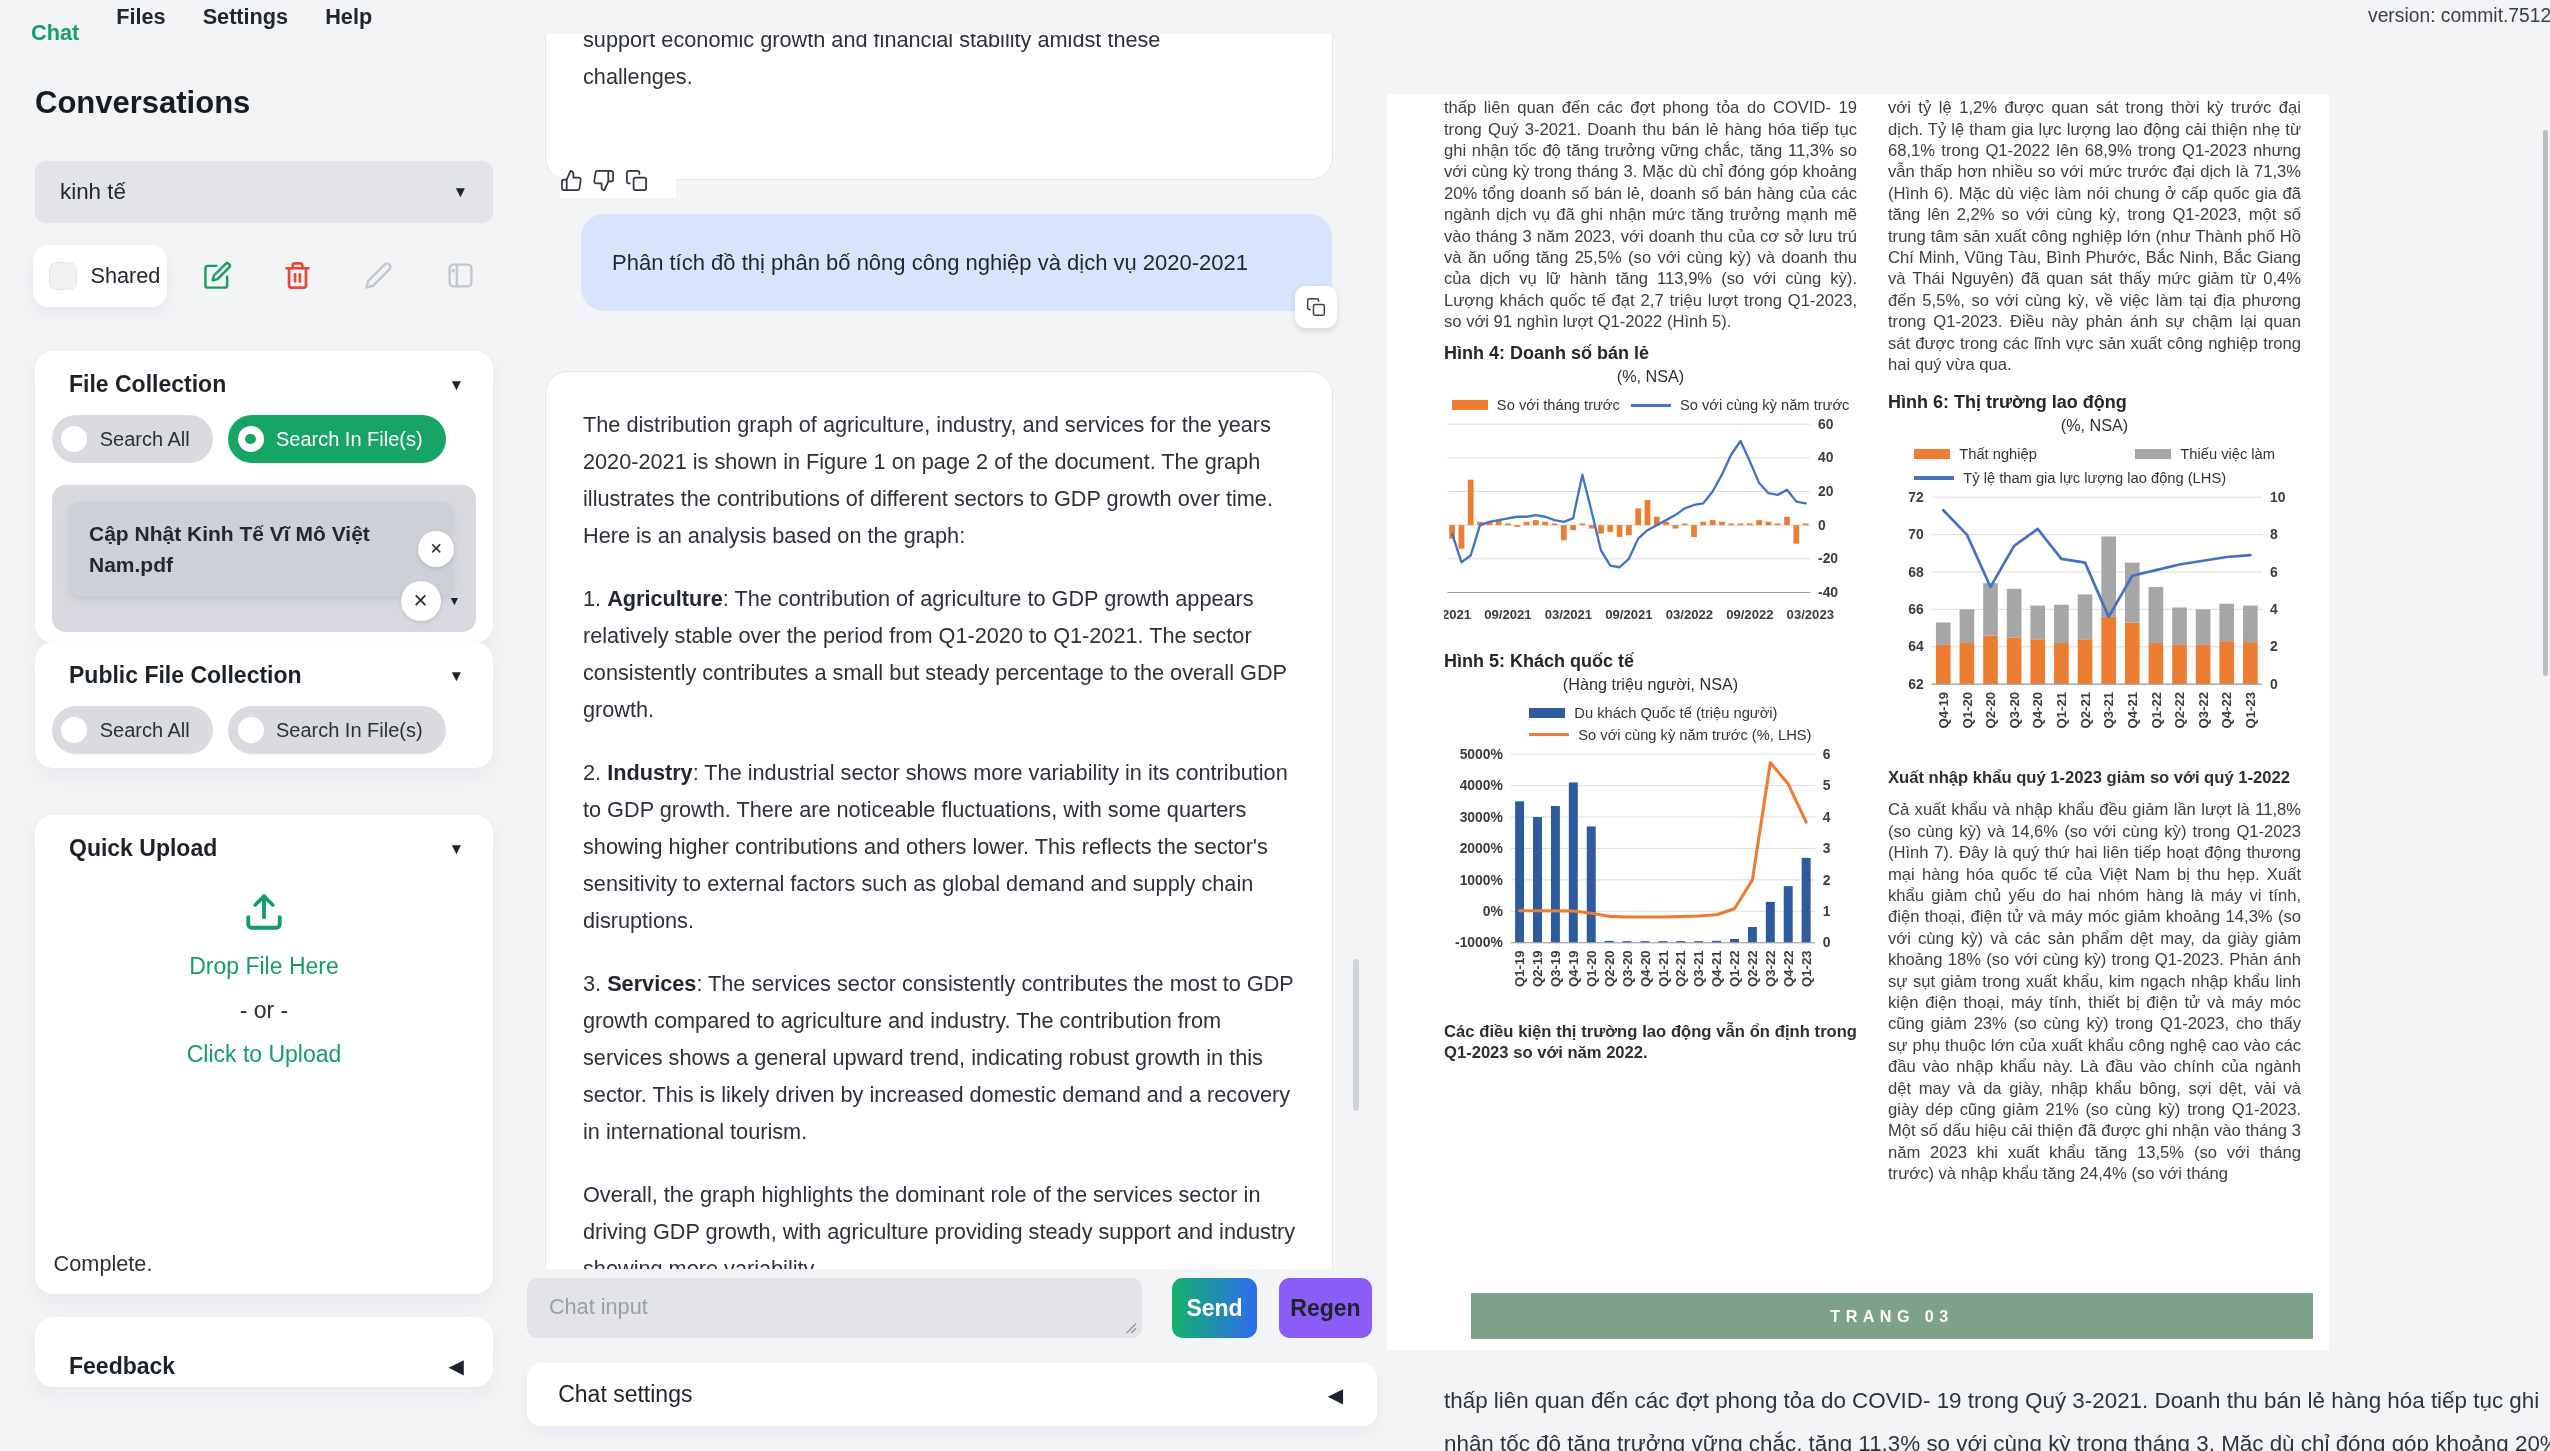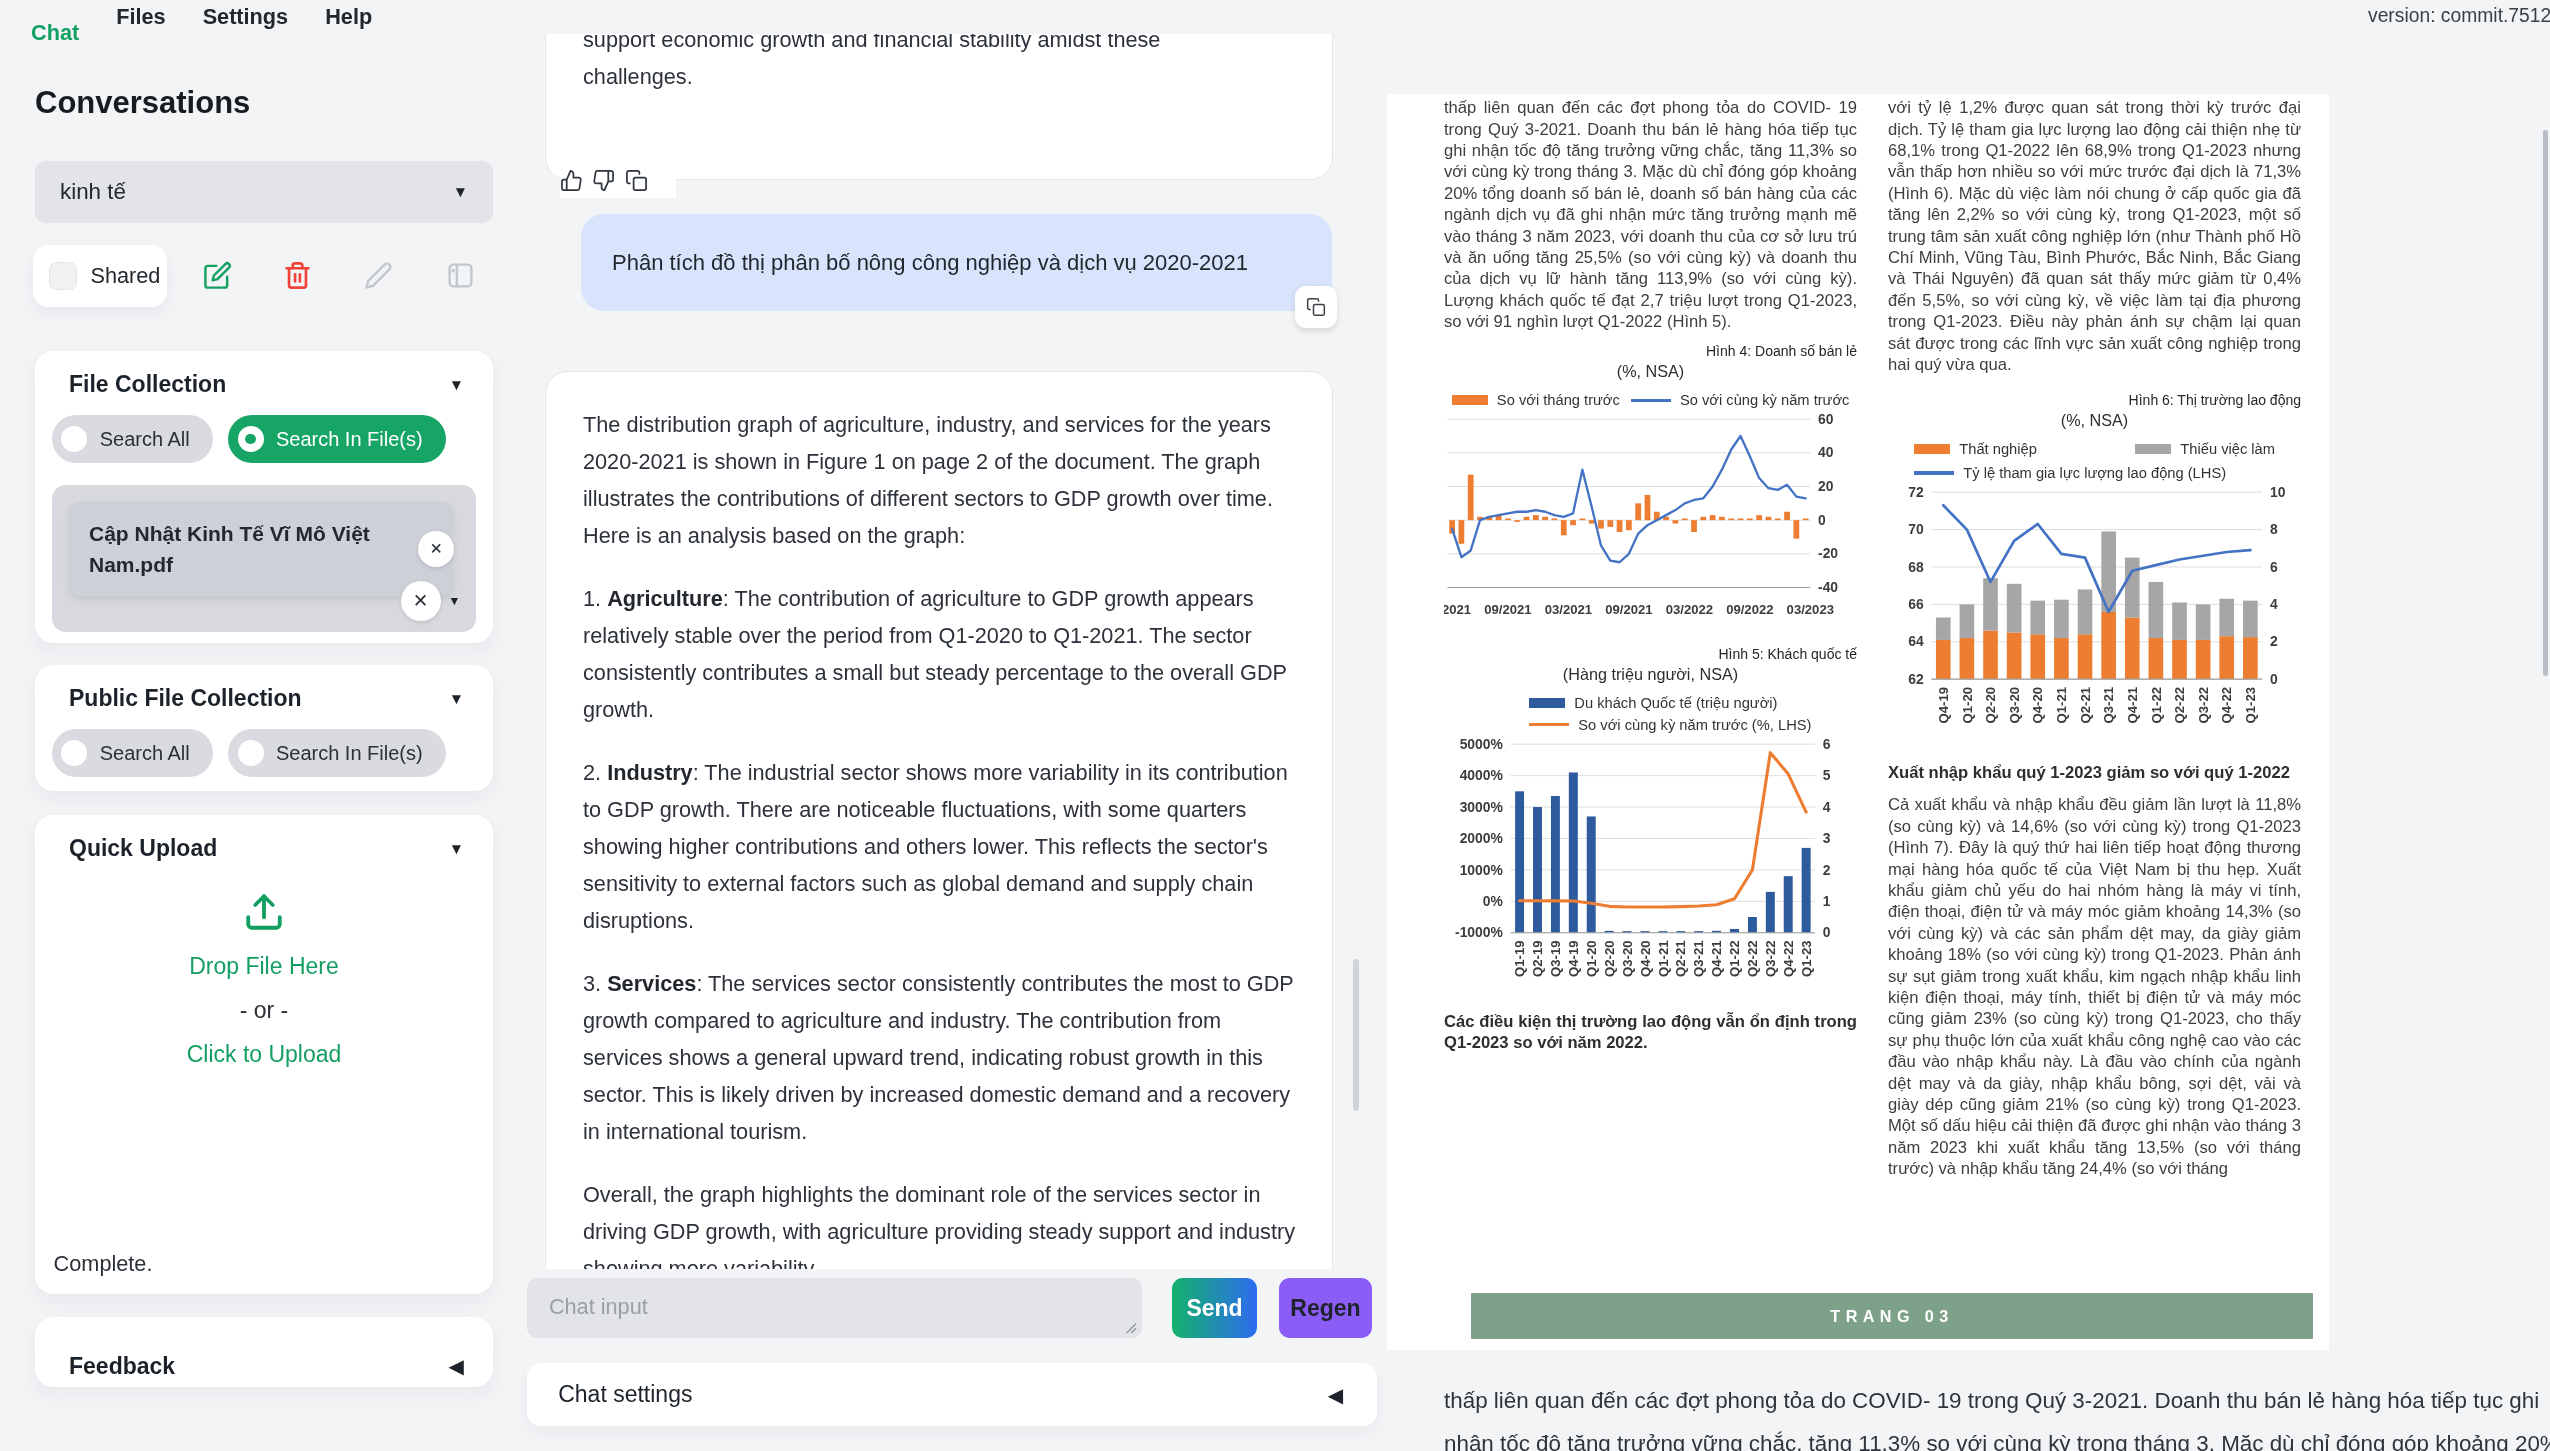--- a/index.html
+++ b/index.html
@@ -91,21 +91,21 @@
                  padding:0 34px 0 31px;box-sizing:border-box;}
   #settings-card .t{font-size:23px;color:#1c222a;}
 
   
   #pdf-page{position:absolute;left:1387px;top:94px;width:942px;height:1256px;background:#fff;}
   .pcol{position:absolute;top:3.1px;width:413px;}
   #pcol-left{left:57px;}
   #pcol-right{left:501px;}
   .pcol p{font-size:16.6px;line-height:21.4px;text-align:justify;color:#3e3e40;margin:0 0 10.8px 0;}
   .phead{font-size:16.6px;line-height:21.4px;font-weight:700;color:#2e2e30;text-align:justify;margin:0 0 10.8px 0;}
-  .figtitle{text-align:right;font-size:14px;font-weight:400;color:#26262a;margin-top:7.7px;}
+  .figtitle{text-align:left;font-size:18px;font-weight:700;color:#26262a;margin-top:7.7px;}
   .figsub{text-align:center;font-size:16.2px;color:#2e2e30;margin-top:3.1px;}
   .leg{display:flex;align-items:center;gap:10.8px;font-size:14.7px;color:#333;margin-top:10.8px;}
   .leg .item{display:flex;align-items:center;gap:9.3px;}
   .sw-bar{width:36px;height:10px;display:inline-block;}
   .sw-line{width:40px;height:3.1px;display:inline-block;}
   .chartbox{margin-top:4.6px;}
   #trang-bar{position:absolute;left:84px;top:1199px;width:842px;height:46px;display:flex;align-items:center;justify-content:center;
              color:#fff;font-size:16.2px;font-weight:700;letter-spacing:5.4px;}
   #pdf-below{position:absolute;left:1444px;top:1379px;width:1091px;z-index:5;}
   #pdf-below div{font-size:22.4px;line-height:43px;color:#2f343c;white-space:nowrap;}
@@ -186,21 +186,21 @@
           <div class="nm">Cập Nhật Kinh Tế Vĩ Mô Việt Nam.pdf</div>
         </div>
         <div class="xcircle" id="file-x">✕</div>
         <div id="file-clear-row">
           <div class="xcircle">✕</div>
           <span class="caret-down" style="font-size:12.4px;">▼</span>
         </div>
       </div>
     </div>
 
-    <div class="side-card" id="pfc-card" style="top:631px;height:126px;">
+    <div class="side-card" id="pfc-card" style="top:608px;height:126px;">
       <div class="card-head">
         <span class="t">Public File Collection</span>
         <span class="caret-down">▼</span>
       </div>
       <div class="pills">
         <div class="pill">
           <span class="radio"></span>
           <span>Search All</span>
         </div>
         <div class="pill">

